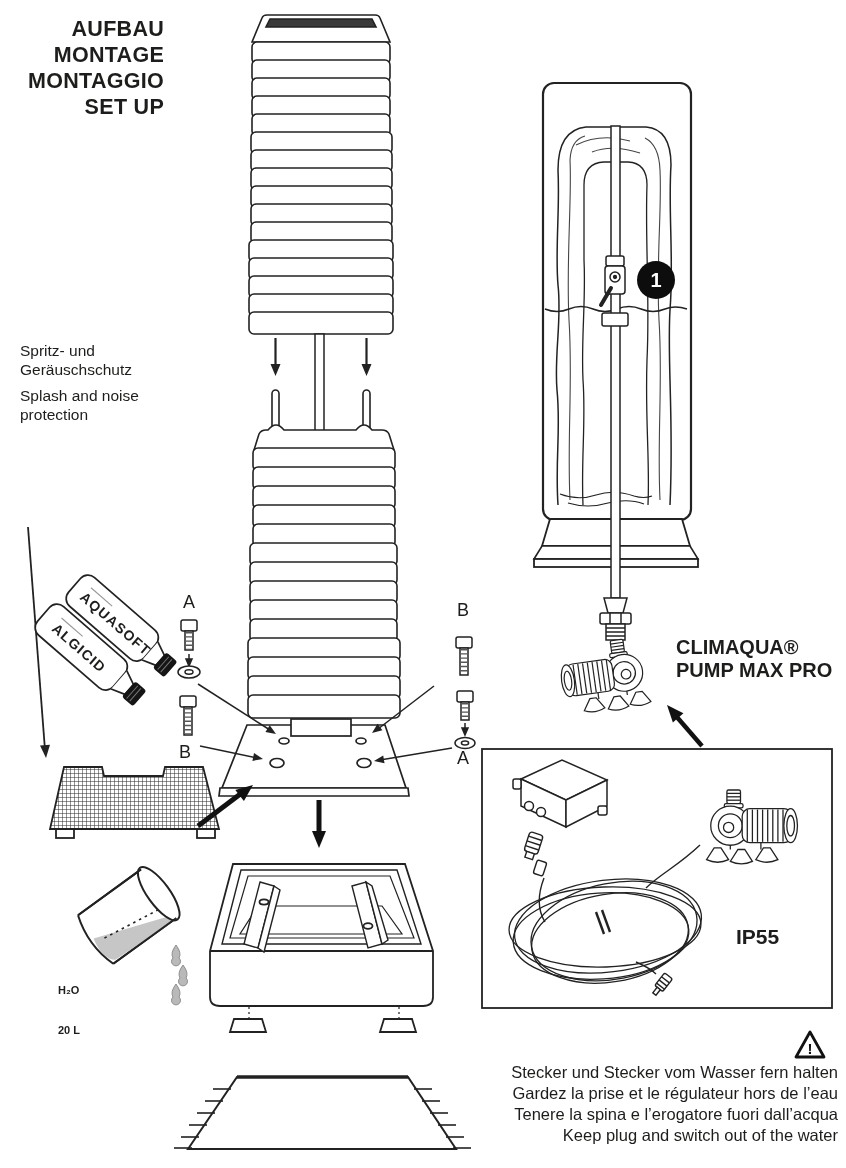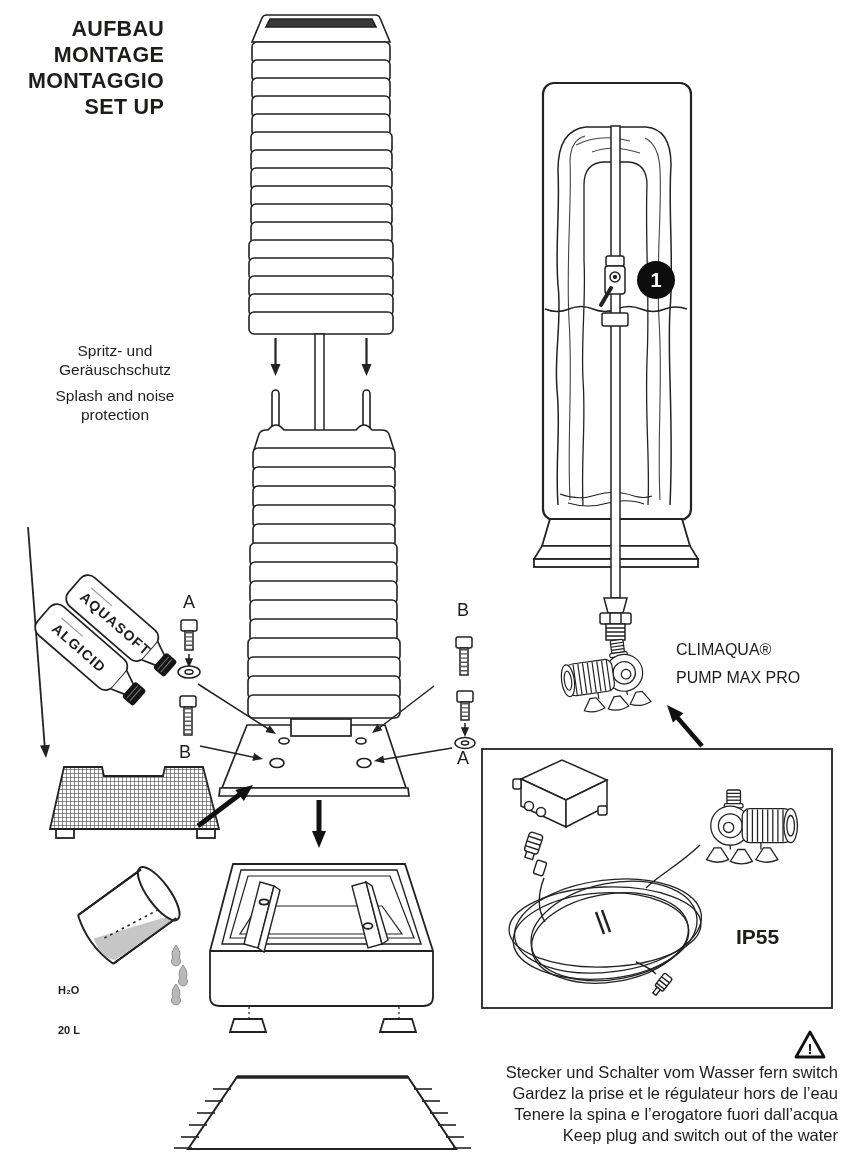--- a/index.html
+++ b/index.html
@@ -1,26 +1,26 @@
 <!DOCTYPE html>
 <html><head>
 <meta charset="utf-8">
 <style>
   html,body{margin:0;padding:0;background:#fff;}
   .canvas{position:relative;width:846px;height:1168px;background:#fff;overflow:hidden;
           font-family:"Liberation Sans","DejaVu Sans",sans-serif;color:#1d1d1b;}
   .abs{position:absolute;}
   .ml{white-space:pre-line;}
   .title{font-size:21.5px;font-weight:700;line-height:26px;letter-spacing:.3px;text-align:right;}
-  .note{font-size:15.5px;line-height:19px;text-align:center;}
+  .note{font-size:15.5px;line-height:19px;}
   .note > div{margin-bottom:7px;}
   .fastener{font-size:18px;font-weight:500;}
   .badge{width:38px;height:38px;border-radius:50%;background:#0d0d0d;color:#fff;
          display:flex;align-items:center;justify-content:center;font-size:20px;font-weight:700;}
-  .pumplabel{font-size:16px;font-weight:400;line-height:28px;}
+  .pumplabel{font-size:20px;font-weight:700;line-height:23px;}
   .iprating{font-size:21px;font-weight:700;}
   .water{font-size:11px;font-weight:600;line-height:20px;}
   .warn{font-size:16.5px;line-height:21px;text-align:right;}
   .matgrid{left:50px;top:766px;width:170px;height:64px;
     background:
       repeating-linear-gradient(0deg, rgba(40,40,40,.5) 0 1px, transparent 1px 4px),
       repeating-linear-gradient(90deg, rgba(40,40,40,.5) 0 1px, transparent 1px 4px);
     clip-path:polygon(14px 1px,52px 1px,54px 10px,113px 10px,115px 1px,153px 1px,169px 63px,0px 63px);}
   svg text{font-family:"Liberation Sans","DejaVu Sans",sans-serif;}
 </style>
@@ -390,19 +390,19 @@
 PUMP MAX PRO</div>
 
   <div class="abs water ml" style="left:58px;top:960px">
     <div>H₂O</div>
     <div>20 L</div>
   </div>
 
   <div class="abs iprating" style="left:736px;top:925px">IP55</div>
 
   <div class="abs warn" style="right:8px;top:1062px;width:430px">
-    <div>Stecker und Schalter vom Wasser fern switch</div>
+    <div>Stecker und Stecker vom Wasser fern halten</div>
     <div>Gardez la prise et le régulateur hors de l’eau</div>
     <div>Tenere la spina e l’erogatore fuori dall’acqua</div>
     <div>Keep plug and switch out of the water</div>
   </div>
 
 </div>
 
 </body></html>

